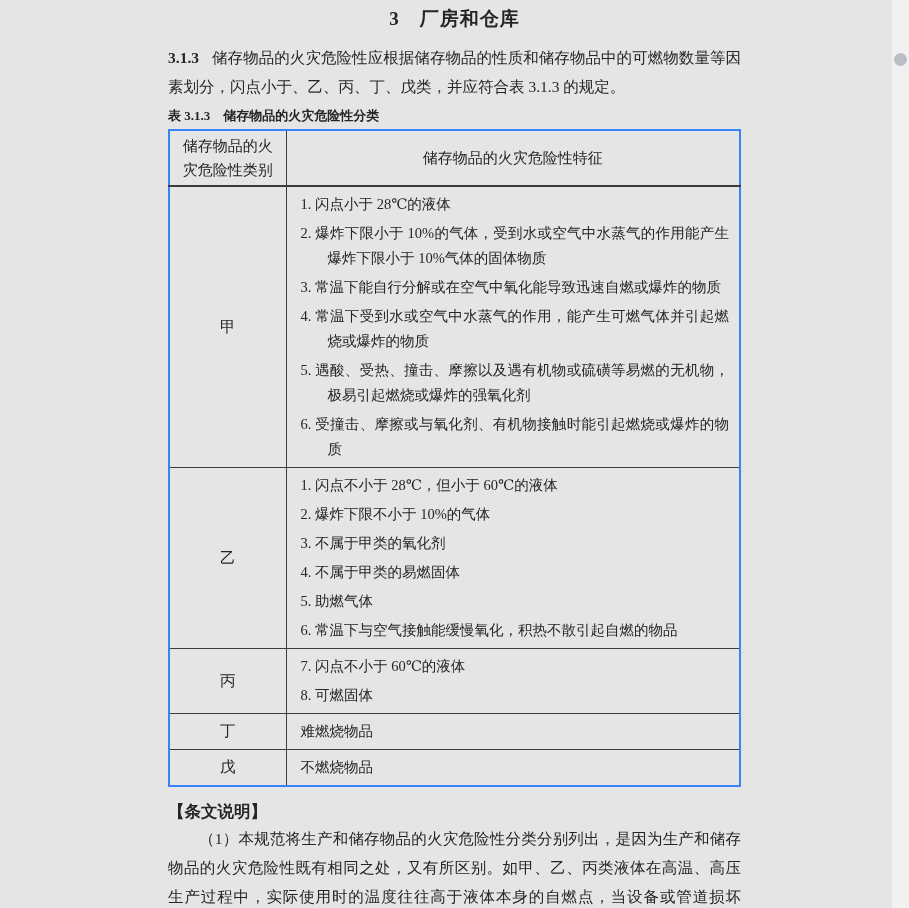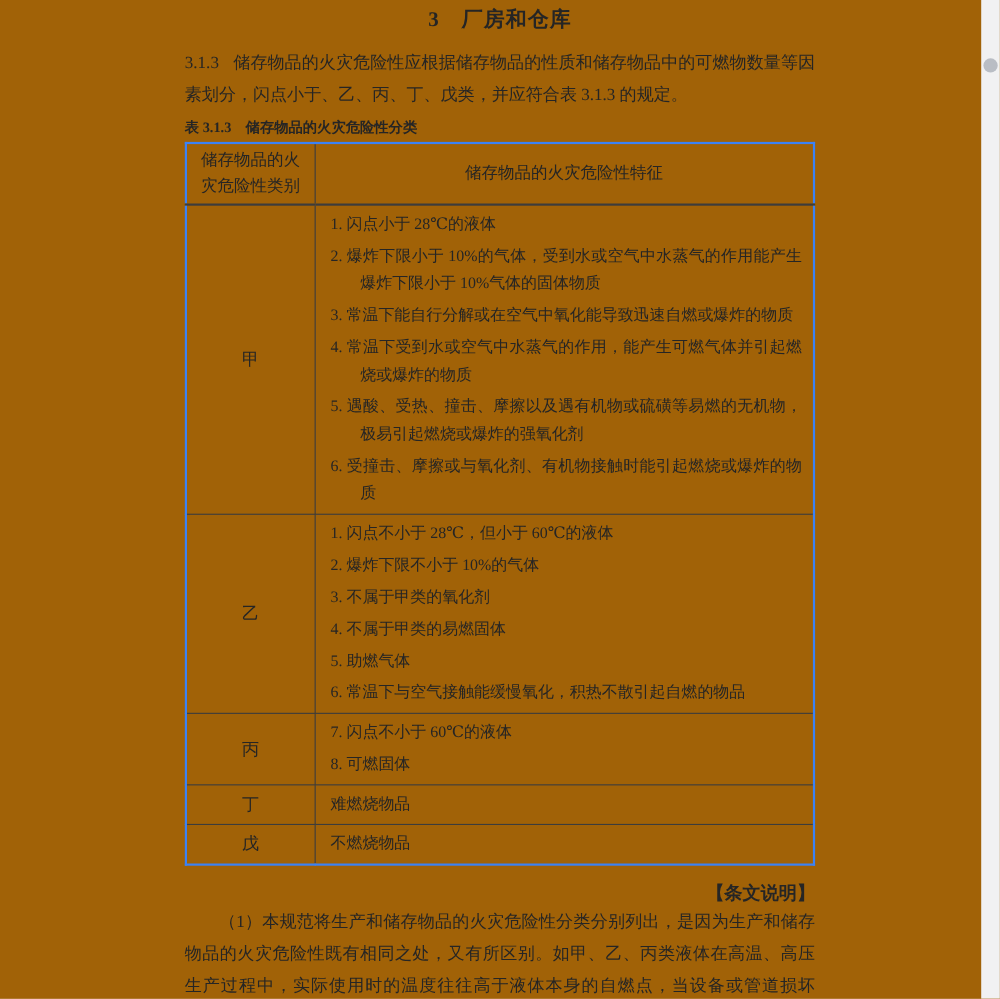--- a/index.html
+++ b/index.html
@@ -6,21 +6,21 @@
   html, body { width: 909px; height: 908px; }
   body {
     font-family: "Liberation Serif", "DejaVu Serif", serif;
     background: #ffffff;
     color: #252525;
   }
   .page {
     position: relative;
     width: 909px;
     height: 908px;
-    background: #a16207;
+    background: #e5e5e5;
     overflow: hidden;
   }
   .content {
     position: absolute;
     left: 168px;
     top: 0;
     width: 573px;
   }
   .chapter-title {
     margin-top: 6px;
@@ -30,21 +30,21 @@
     letter-spacing: 1px;
     line-height: 26px;
   }
   .clause {
     margin-top: 11px;
     font-size: 15.5px;
     line-height: 29px;
     text-align: justify;
   }
   .clause .num {
-    font-weight: normal;
+    font-weight: bold;
     margin-right: 13px;
   }
   .table-caption {
     margin-top: 5px;
     text-align: left;
     font-size: 13px;
     font-weight: bold;
     line-height: 20px;
   }
   table.hazard {
@@ -88,21 +88,20 @@
   tr.r-jia td { height: 256px; }
   tr.r-yi  td { height: 168px; }
   tr.r-bing td { height: 54px; }
   tr.r-ding td { height: 30px; }
   tr.r-wu  td { height: 29px; }
   .cmt-head {
     margin-top: 13px;
     font-size: 16.5px;
     font-weight: bold;
     line-height: 24px;
-    text-align: right;
   }
   .cmt-p {
     font-size: 15.5px;
     line-height: 29px;
     text-align: justify;
     text-indent: 2em;
   }
   .scroll-track {
     position: absolute;
     top: 0;

